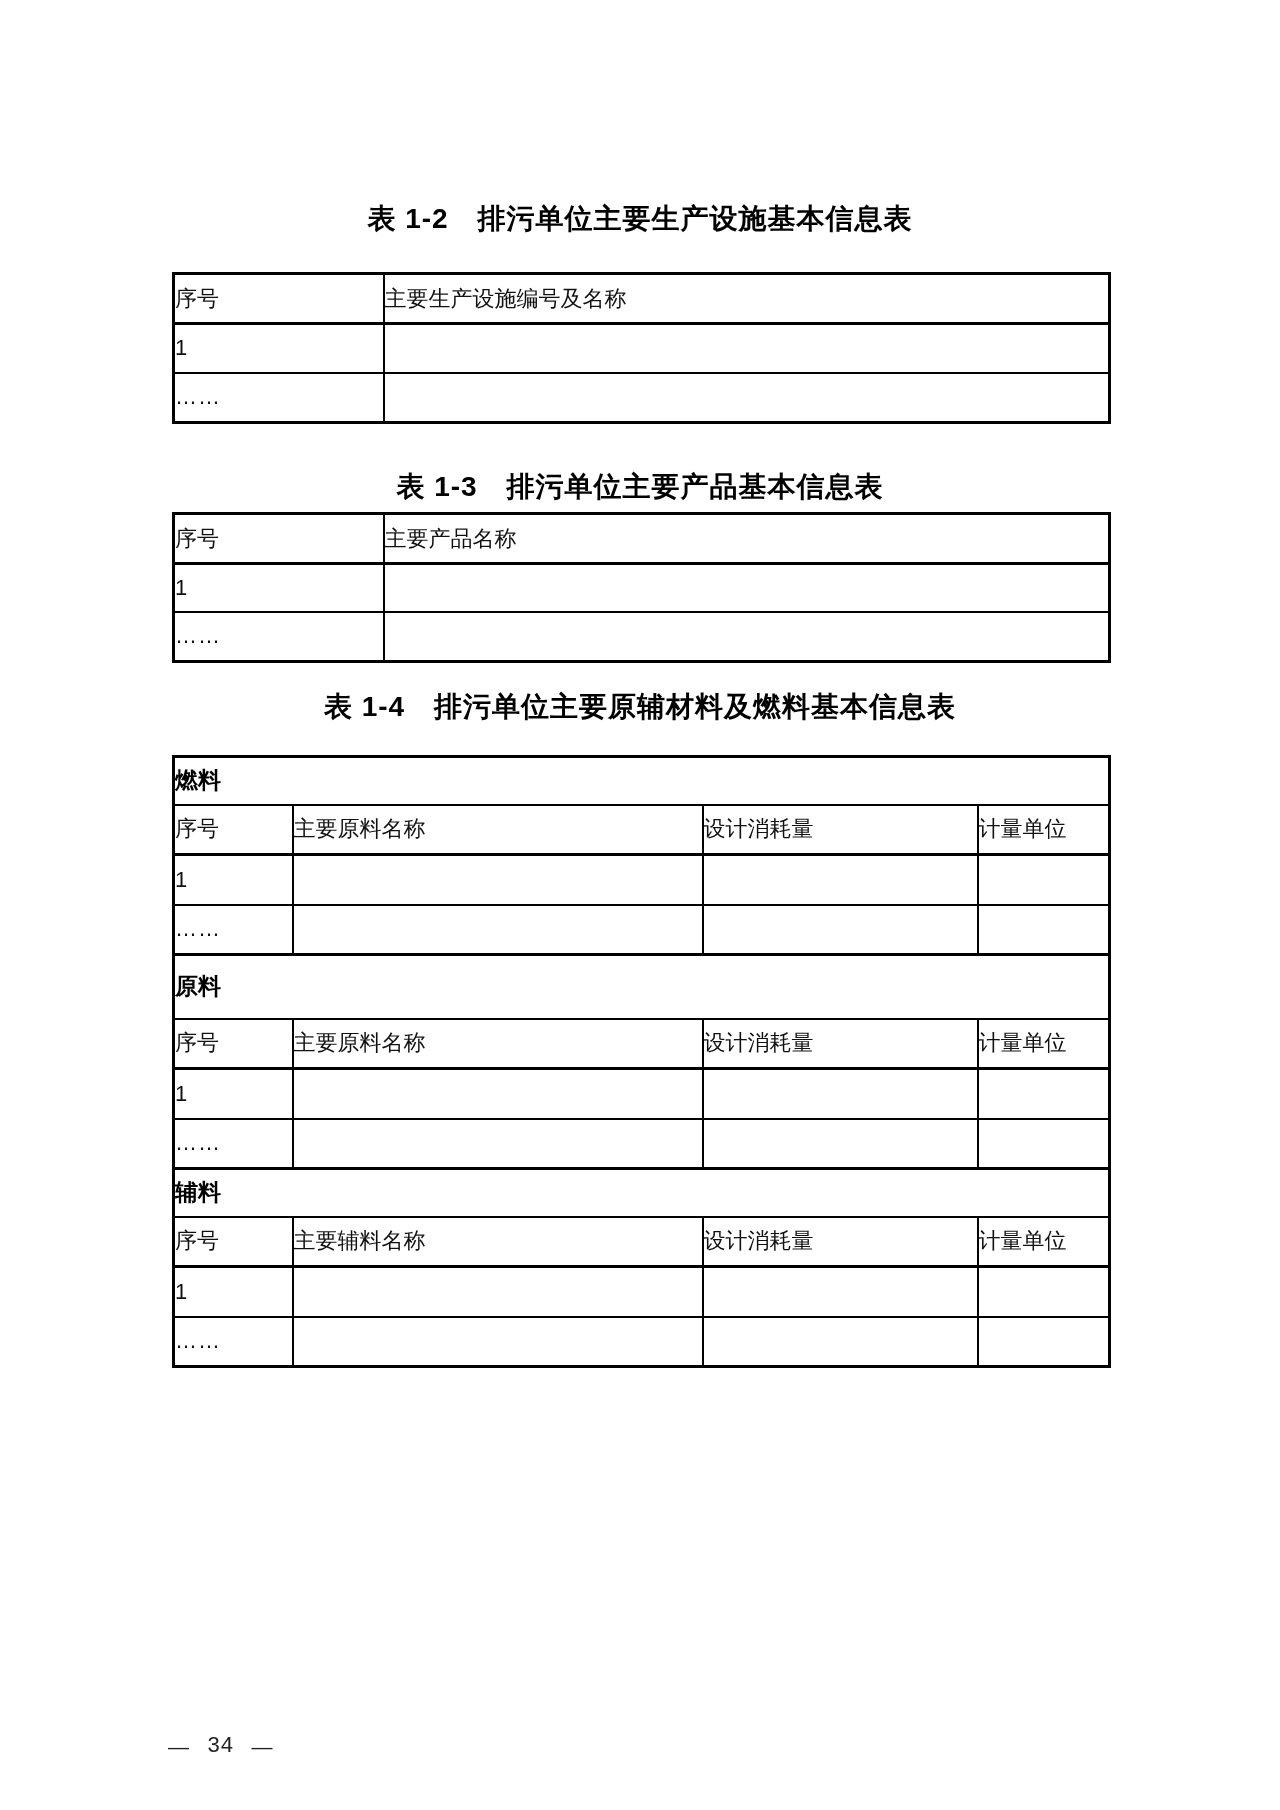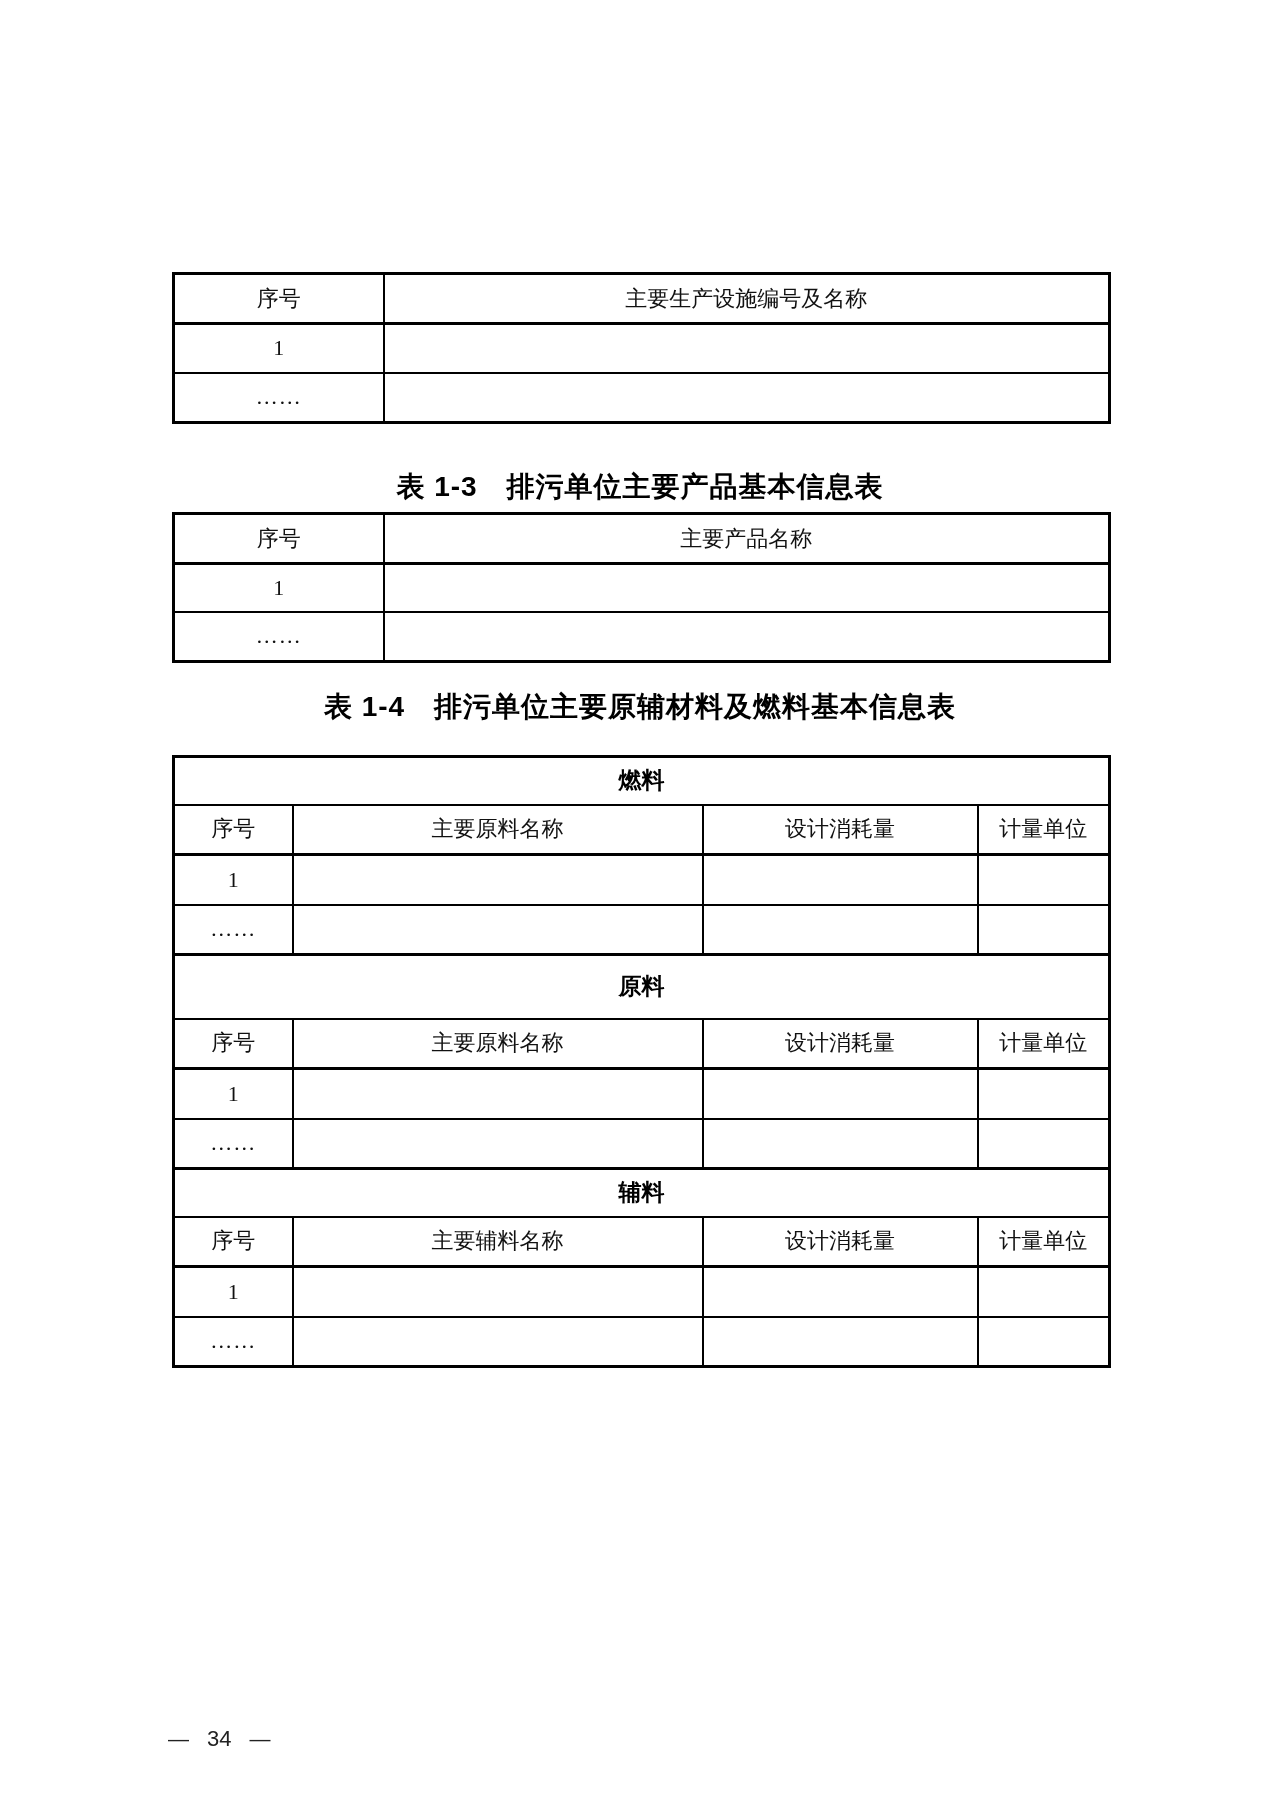--- a/index.html
+++ b/index.html
@@ -30,28 +30,26 @@
   table.t {
     position: absolute;
     left: 172px;
     width: 936px;
     border-collapse: collapse;
     table-layout: fixed;
     border: 3px solid #000000;
   }
   table.t td {
     border: 2px solid #000000;
-    text-align: center;
     vertical-align: middle;
     font-size: 22px;
     font-weight: 400;
     color: #111111;
     padding: 0;
     overflow: hidden;
-    font-family: Liberation Serif, serif;
   }
   table.t tr.hdr td {
     border-bottom: 3px solid #000000;
   }
   table.t tr.band td {
     border-top: 3px solid #000000;
     font-weight: 700;
     font-size: 23px;
     color: #000000;
   }
@@ -61,33 +59,34 @@
   .pagenum {
     position: absolute;
     left: 168px;
     top: 1726px;
     font-size: 21px;
     color: #222222;
     display: flex;
     align-items: center;
   }
   .pagenum .num {
-    font-family: Liberation Sans, sans-serif;
-    margin: 0 18px;
+    font-family: Liberation Mono, monospace;
+    margin: 8px 18px;
     font-size: 22px;
   }
   .pagenum .dash {
     letter-spacing: 0;
   }
 </style>
 </head>
 <body>
 
 <div class="page">
 
+  <div class="tbl-title" style="top:200px;">表 1-2　排污单位主要生产设施基本信息表</div>
 
   <table class="t" style="top:272px;">
     <colgroup>
         <col style="width:210px">
         <col style="width:726px">
       </colgroup>
     <tbody>
       <tr class="hdr" style="height:50px;">
         <td>序号</td>
         <td>主要生产设施编号及名称</td>

